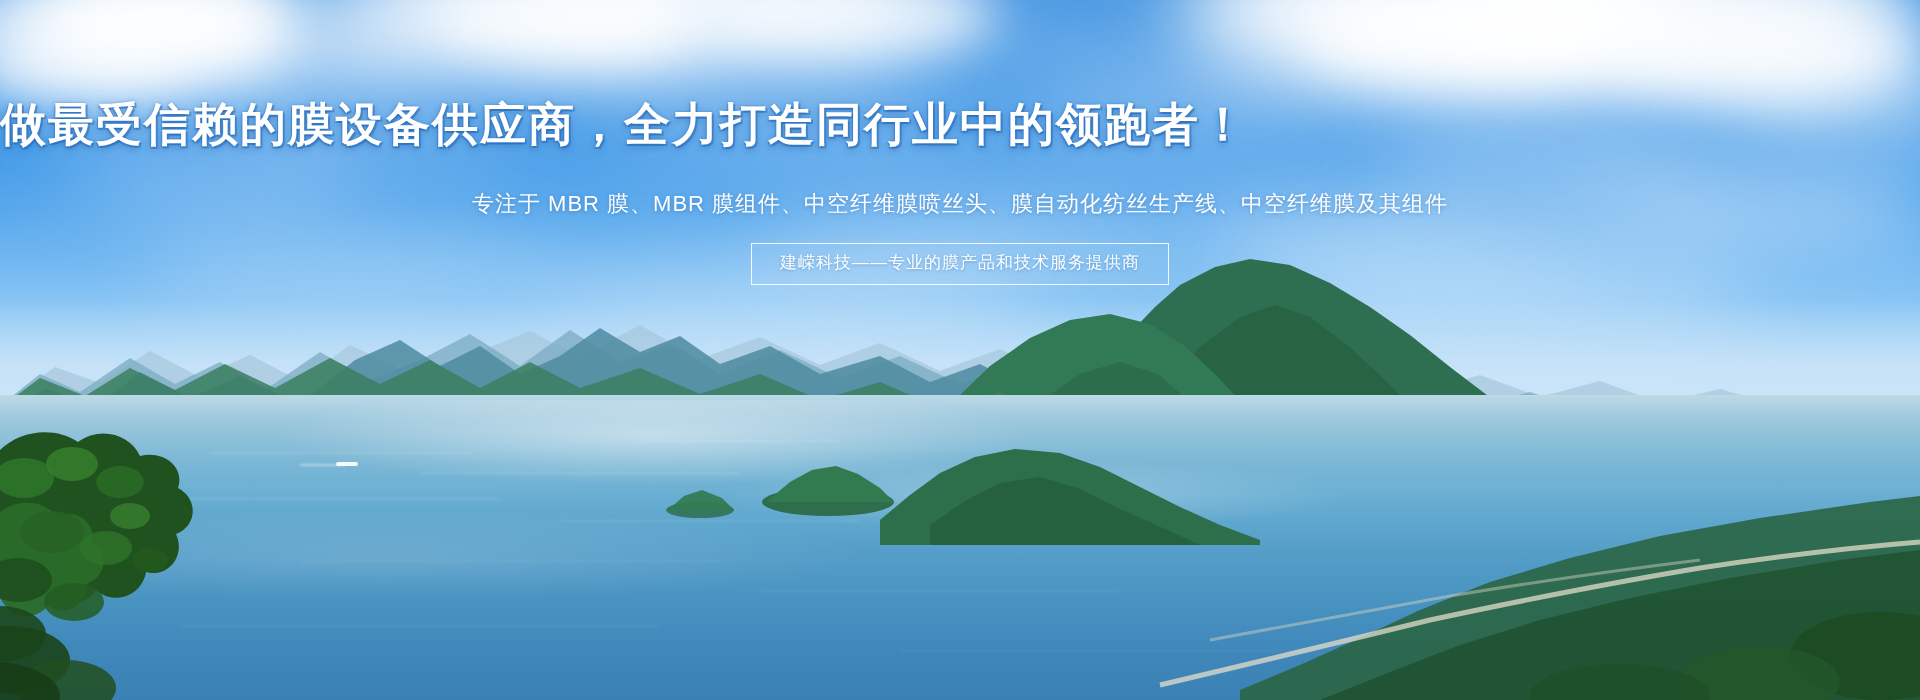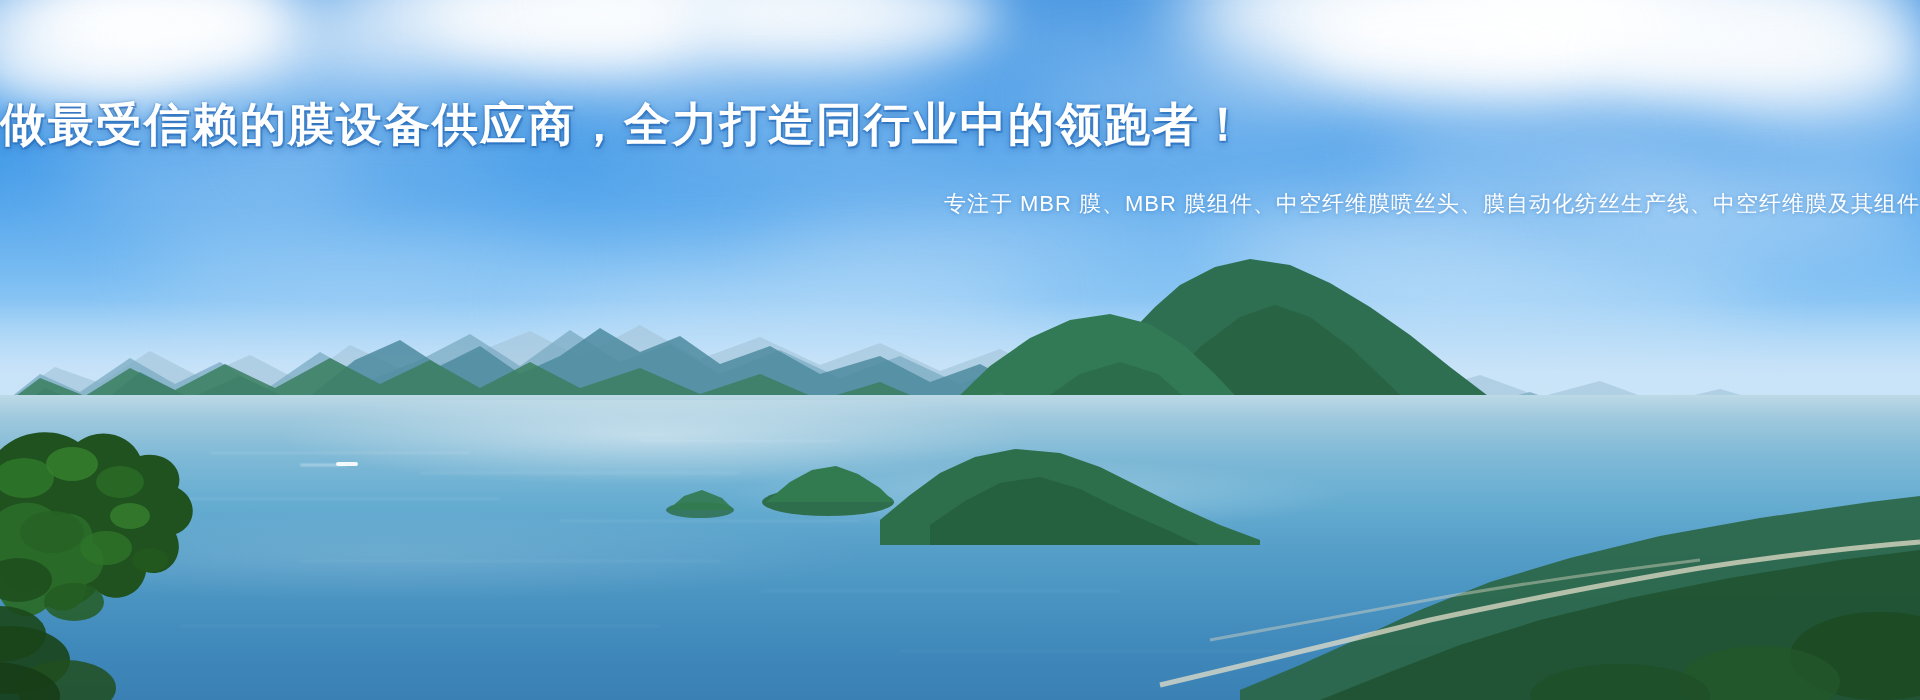--- a/index.html
+++ b/index.html
@@ -90,21 +90,21 @@
     line-height:48px;
     text-shadow:
        0 0 2px rgba(36,110,190,0.55),
        2px 2px 0 rgba(34,104,185,0.45),
       -1px 2px 0 rgba(34,104,185,0.35),
        0 3px 7px rgba(25,85,160,0.45);
     white-space:nowrap;
   }
   .subhead {
     position:absolute; left:0; top:188px; width:1920px;
-    text-align:right;
+    text-align:center;
     font-size:22px;
     font-weight:normal;
     letter-spacing:1px;
     color:#ffffff;
     line-height:32px;
     text-shadow:0 1px 4px rgba(30,95,170,0.45);
     white-space:nowrap;
   }
   .tagwrap {
     position:absolute; left:0; top:243px; width:1920px;
@@ -273,16 +273,19 @@
     <ellipse cx="1760" cy="122" rx="80" ry="36" fill="#22572a" opacity="0.85"></ellipse>
     <ellipse cx="1620" cy="136" rx="90" ry="32" fill="#1e4f26" opacity="0.7"></ellipse>
   </svg>
 
   <div class="content">
 
     <h1 class="headline">做最受信赖的膜设备供应商，全力打造同行业中的领跑者！</h1>
 
     <p class="subhead">专注于 MBR 膜、MBR 膜组件、中空纤维膜喷丝头、膜自动化纺丝生产线、中空纤维膜及其组件</p>
 
+    <div class="tagwrap">
+      <span class="tagbox">建嵘科技——专业的膜产品和技术服务提供商</span>
+    </div>
 
   </div>
 
 </div>
 
 </body></html>

